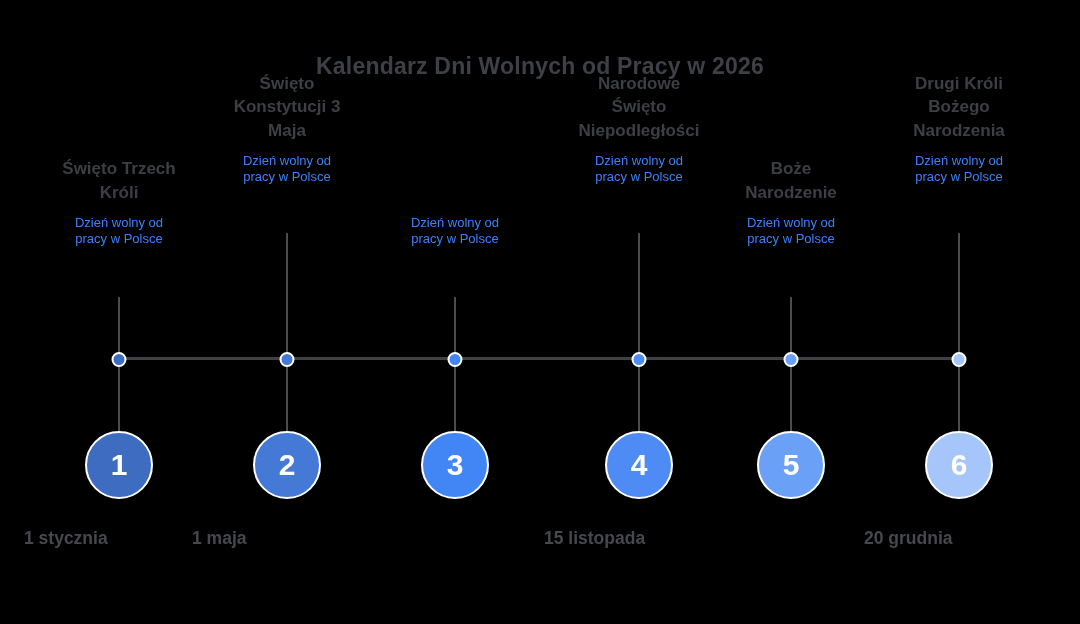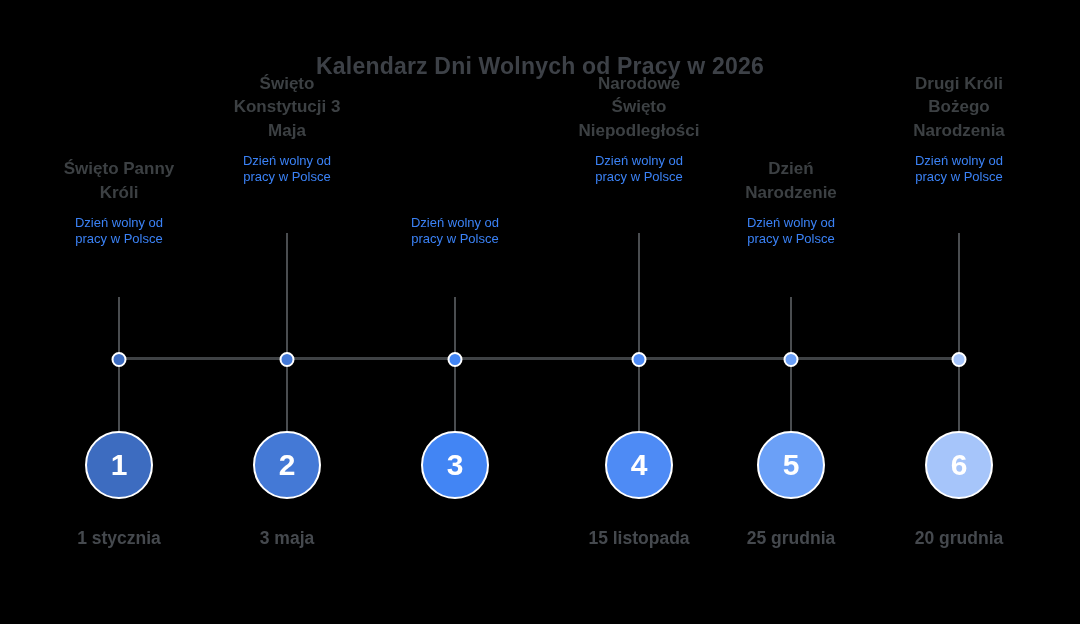--- a/index.html
+++ b/index.html
@@ -114,36 +114,35 @@
     font-size: 30px;
     font-weight: 700;
     color: #ffffff;
   }
 
   .date {
     position: absolute;
     top: 528px;
     left: 0;
     right: 0;
-    text-align: center;
     font-size: 17.5px;
     font-weight: 700;
     color: #45494e;
   }
 </style>
 </head>
 <body>
 
 <div class="canvas">
   <div class="main-title">Kalendarz Dni Wolnych od Pracy w 2026</div>
   <div class="axis"></div>
   <div id="events">
   <div class="event">
     <div class="textblock">
-      <div class="ev-title">Święto Panny Króli</div>
+      <div class="ev-title">Święto Trzech Króli</div>
       <div class="ev-desc">Dzień wolny od pracy w Polsce</div>
     </div>
     <div class="upline"></div>
     <div class="downline"></div>
     <div class="dot" style="background: rgb(61, 108, 192);"></div>
     <div class="bubble" style="background: rgb(61, 108, 192);">
       <span class="num">1</span>
     </div>
     <div class="date">1 stycznia</div>
   </div>
@@ -152,21 +151,21 @@
     <div class="textblock">
       <div class="ev-title">Święto Konstytucji 3 Maja</div>
       <div class="ev-desc">Dzień wolny od pracy w Polsce</div>
     </div>
     <div class="upline"></div>
     <div class="downline"></div>
     <div class="dot" style="background: rgb(68, 121, 214);"></div>
     <div class="bubble" style="background: rgb(68, 121, 214);">
       <span class="num">2</span>
     </div>
-    <div class="date">3 maja</div>
+    <div class="date">1 maja</div>
   </div>
 
   <div class="event">
     <div class="textblock">
       <div class="ev-desc">Dzień wolny od pracy w Polsce</div>
     </div>
     <div class="upline"></div>
     <div class="downline"></div>
     <div class="dot" style="background: rgb(66, 133, 244);"></div>
     <div class="bubble" style="background: rgb(66, 133, 244);">
@@ -183,30 +182,29 @@
     <div class="downline"></div>
     <div class="dot" style="background: rgb(78, 139, 245);"></div>
     <div class="bubble" style="background: rgb(78, 139, 245);">
       <span class="num">4</span>
     </div>
     <div class="date">15 listopada</div>
   </div>
 
   <div class="event">
     <div class="textblock">
-      <div class="ev-title">Dzień Narodzenie</div>
+      <div class="ev-title">Boże Narodzenie</div>
       <div class="ev-desc">Dzień wolny od pracy w Polsce</div>
     </div>
     <div class="upline"></div>
     <div class="downline"></div>
     <div class="dot" style="background: rgb(107, 160, 247);"></div>
     <div class="bubble" style="background: rgb(107, 160, 247);">
       <span class="num">5</span>
     </div>
-    <div class="date">25 grudnia</div>
   </div>
 
   <div class="event">
     <div class="textblock">
       <div class="ev-title">Drugi Króli Bożego Narodzenia</div>
       <div class="ev-desc">Dzień wolny od pracy w Polsce</div>
     </div>
     <div class="upline"></div>
     <div class="downline"></div>
     <div class="dot" style="background: rgb(166, 197, 250);"></div>

